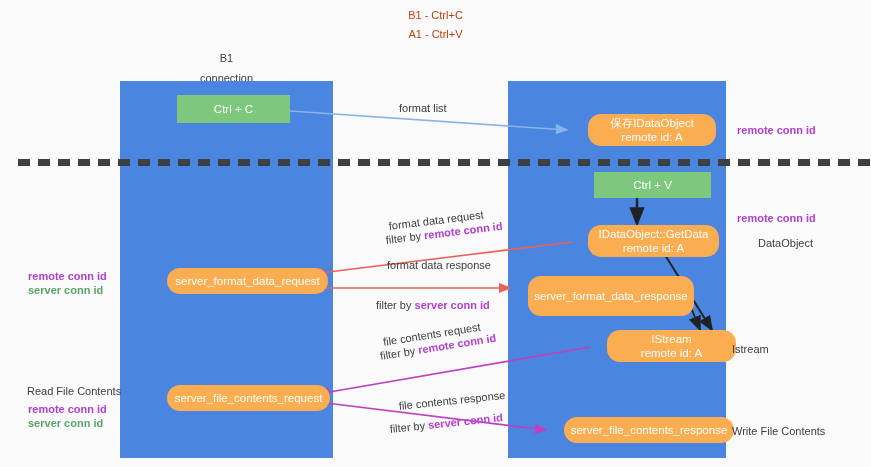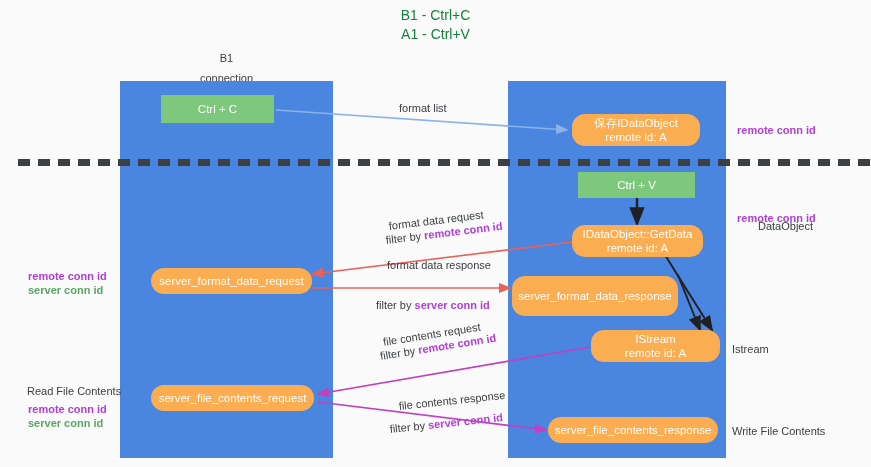--- a/index.html
+++ b/index.html
@@ -8,21 +8,21 @@
     background:#fafafa;
     font-family:"Liberation Sans","DejaVu Sans",sans-serif;
     color:#3c4043;
     overflow:hidden;
   }
   #canvas{position:relative;width:871px;height:467px;}
 
   
   .title{
     position:absolute;left:0;top:6px;width:871px;
-    text-align:center;font-size:14px;line-height:19px;color:#15803d;
+    text-align:center;font-size:11px;line-height:19px;color:#c2410c;
     white-space:pre;
   }
 
   
   .col-head{
     position:absolute;text-align:center;font-size:11px;line-height:20px;
     color:#3c4043;white-space:pre;
   }
 
   
@@ -31,21 +31,21 @@
   
   .dashed{
     position:absolute;left:18px;top:159px;width:852px;height:7px;
     background:repeating-linear-gradient(to right,#3c4043 0 12px,transparent 12px 20px);
   }
 
   
   .node{
     position:absolute;display:flex;align-items:center;justify-content:center;
     text-align:center;color:#ffffff;font-size:11.5px;line-height:14px;
-    white-space:pre;box-sizing:border-box;padding:2px 4px;
+    white-space:pre;box-sizing:border-box;padding:2px 4px;margin-left:16px;
   }
   .node.green{background:#7ec87e;}
   .node.orange{background:#fbad51;border-radius:13px;}
 
   
   .lbl{
     position:absolute;font-size:11px;line-height:14px;color:#3c4043;
     white-space:pre;
   }
   .lbl.purple{color:#b23fd2;font-weight:bold;}
@@ -149,21 +149,21 @@
 
   <div class="edge-lbl" style="left:398px;top:399px;transform:rotate(-6deg);transform-origin:left top;">
     <span>file contents response</span>
   </div>
   <div class="edge-lbl" style="left:389px;top:422px;transform:rotate(-6deg);transform-origin:left top;">
     <span>filter by </span><span class="k">server conn id</span>
   </div>
 
   <div class="lbl purple" style="left:737px;top:123px;">remote conn id</div>
   <div class="lbl purple" style="left:737px;top:211px;">remote conn id</div>
-  <div class="lbl" style="left:732px;top:219px;padding-left:26px;">DataObject</div>
+  <div class="lbl" style="left:732px;top:236px;padding-left:26px;">DataObject</div>
   <div class="lbl" style="left:732px;top:342px;">Istream</div>
   <div class="lbl" style="left:732px;top:424px;">Write File Contents</div>
 
   <div class="lbl purple" style="left:28px;top:269px;">remote conn id</div>
   <div class="lbl green" style="left:28px;top:283px;">server conn id</div>
 
   <div class="lbl" style="left:27px;top:384px;">Read File Contents</div>
   <div class="lbl purple" style="left:28px;top:402px;">remote conn id</div>
   <div class="lbl green" style="left:28px;top:416px;">server conn id</div>
 

